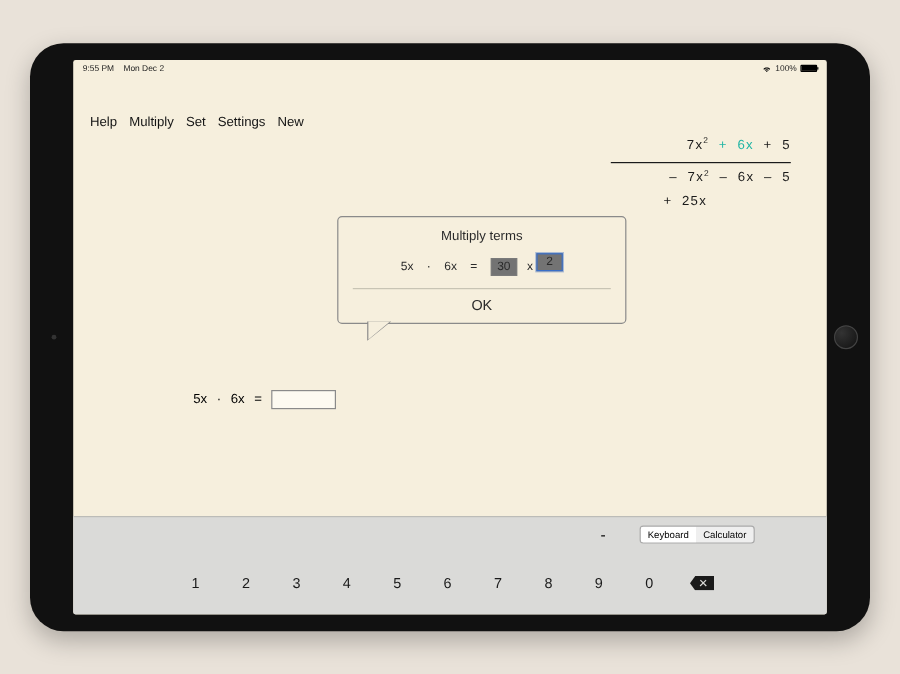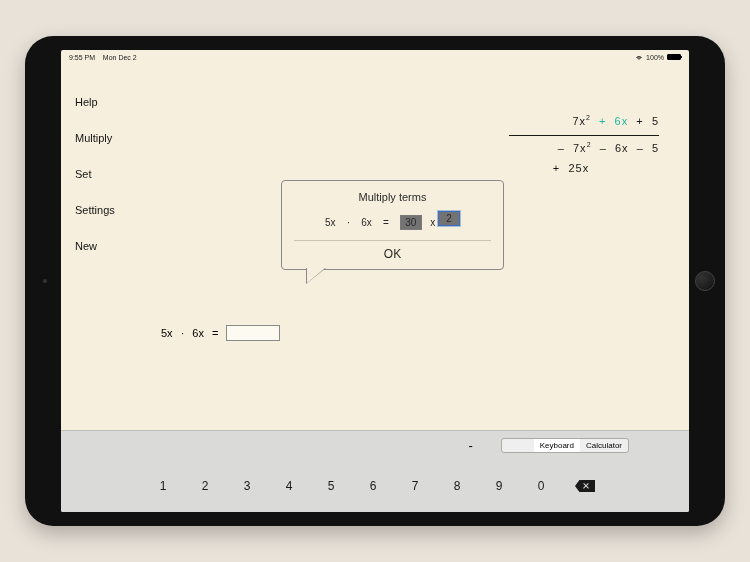--- a/index.html
+++ b/index.html
@@ -67,22 +67,22 @@
   .battery { display: inline-block; width: 14px; height: 6px; border:1px solid #000; border-radius:1px; position:relative; }
   .battery::after { content:""; position:absolute; right:-2px; top:1px; width:1px; height:2px; background:#000;}
   .battery i { display:block; background:#000; height:100%; width:100%; }
 
   
   .menu {
     position: absolute;
     top: 46px;
     left: 14px;
     display: flex;
-    flex-direction: column;
-    gap: 24px;
+    flex-direction: row;
+    gap: 10px;
   }
   .menu-item {
     font-size: 11px;
     font-weight: 400;
     color: #141414;
     cursor: pointer;
   }
 
   
   .workarea {
@@ -103,21 +103,21 @@
     border-top: 1px solid #1a1a1a;
     margin: 3px 0 3px auto;
     width: 150px;
   }
 
   
   .popup {
     position: absolute;
     left: 220px;
     top: 130px;
-    width: 223px;
+    width: 241px;
     background: #f6efdd;
     border: 1px solid #8a8a8a;
     border-radius: 4px;
     padding: 10px 12px 8px;
     font-size: 10px;
     color: #2a2a2a;
   }
   .popup-title { text-align: center; font-size: 11px; margin-bottom: 8px; }
   .popup-eq { text-align: center; margin-bottom: 10px; }
   .popup-eq .inp {
@@ -189,21 +189,20 @@
     font-size: 10px;
   }
   .minus-sym { margin-right: 20px; font-size:13px; }
   .segmented {
     display: inline-flex;
     border: 1px solid #aaa;
     border-radius: 3px;
     overflow: hidden;
     background: #efefef;
     font-size: 8px;
-    padding-left: 32px;
   }
   .segmented span {
     padding: 2px 6px;
     cursor: pointer;
   }
   .segmented span.active { background: #fff; }
 
   .keyrow {
     height: 54px;
     display: flex;

